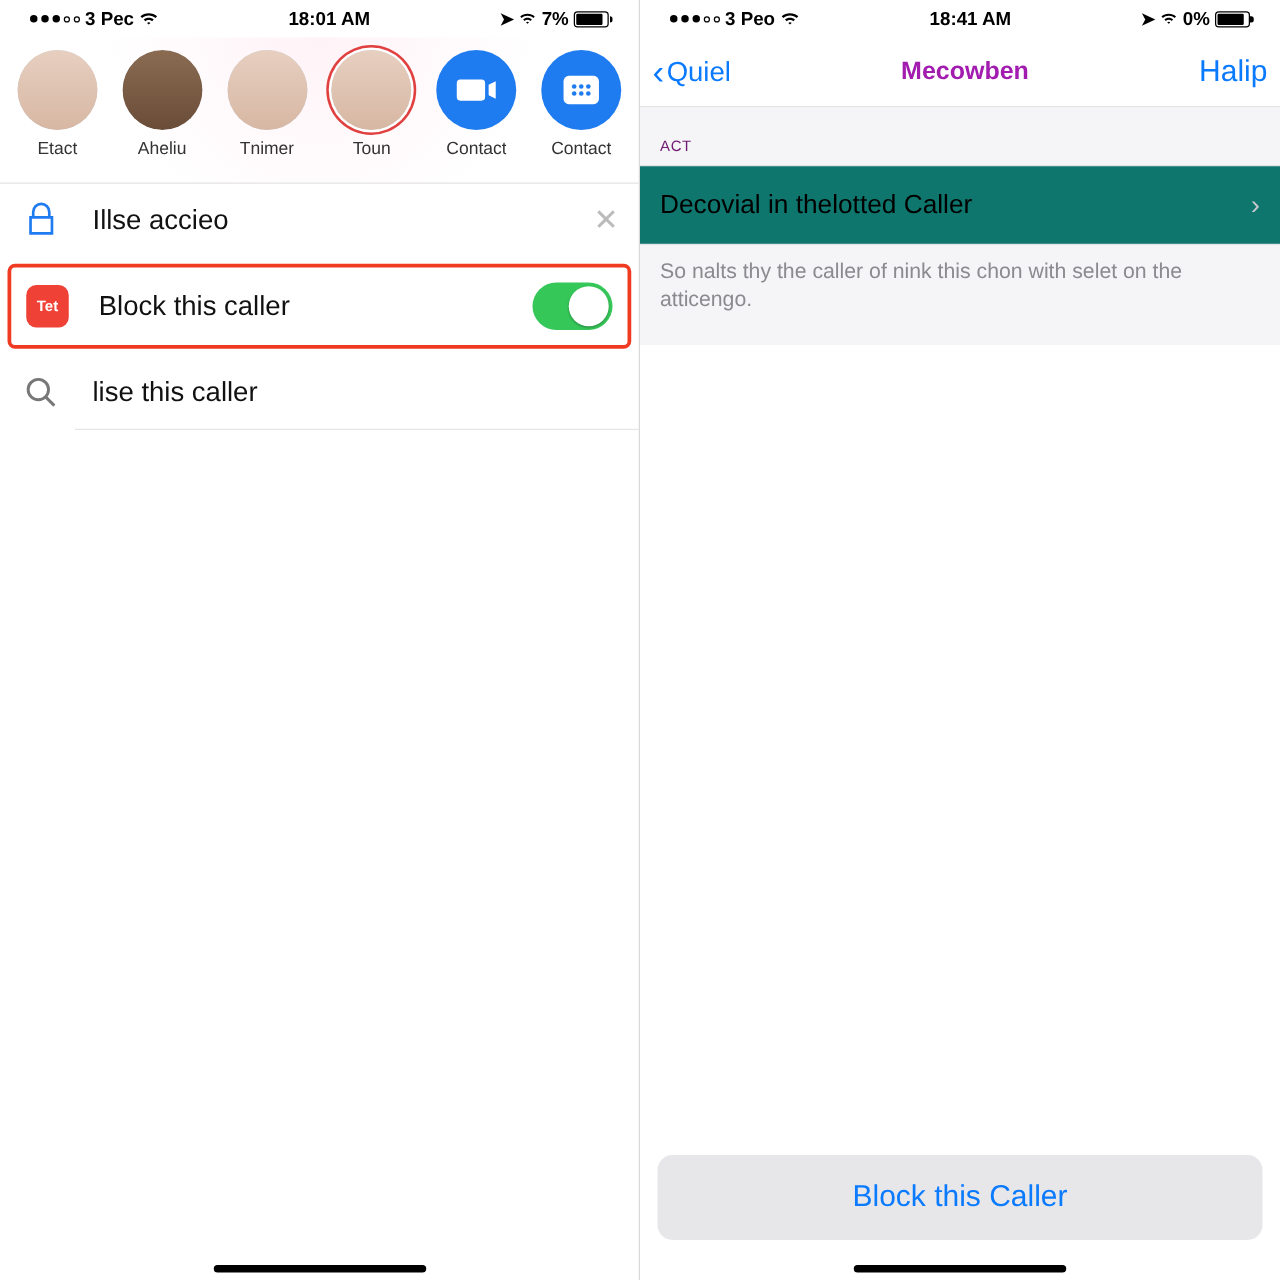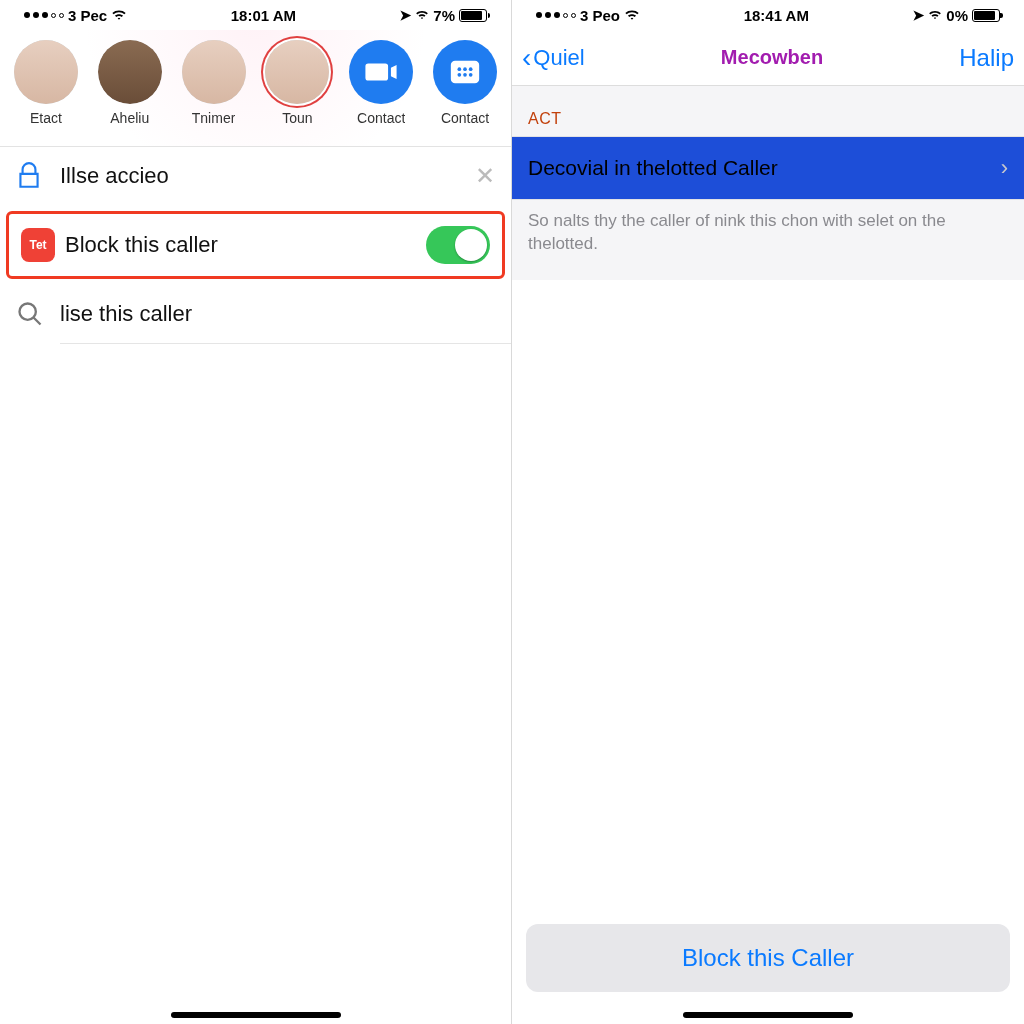--- a/index.html
+++ b/index.html
@@ -21,35 +21,35 @@
   
   .fav-grid { display:flex; justify-content:space-around; padding:10px 4px 20px 4px; border-bottom:1px solid #e3e3e3; background:radial-gradient(circle at 50% -10%, rgba(255,170,200,.15), rgba(255,255,255,0) 60%);}
   .fav { display:flex; flex-direction:column; align-items:center; gap:6px; width:80px; }
   .avatar { width:64px; height:64px; border-radius:50%; background:#d0d0d0; display:flex; align-items:center; justify-content:center; overflow:hidden; }
   .avatar.ring { box-shadow:0 0 0 2px #fff, 0 0 0 4px #e04040; }
   .avatar.blue { background:#1f7cf0; color:#fff; }
   .avatar svg { width:34px; height:34px; fill:#fff; }
   .avatar .face { width:64px; height:64px; border-radius:50%; background:linear-gradient(#e7cfc0,#d7b7a3); position:relative; }
   .fav-label { font-size:14px; color:#333; white-space:nowrap; overflow:hidden; max-width:76px; text-align:center; }
   
-  .lrow { display:flex; align-items:center; padding:12px 16px; gap:10px; font-size:22px; color:#111; }
-  .lrow .icon-slot { width:34px; height:34px; display:flex; align-items:center; }
+  .lrow { display:flex; align-items:center; padding:12px 16px; gap:24px; font-size:22px; color:#111; }
+  .lrow .icon-slot { width:34px; height:34px; display:flex; align-items:center; justify-content:center; }
   .lrow.highlight { border:3px solid #f03a22; border-radius:6px; margin:6px 6px; padding:12px 12px; }
   .toggle { width:64px; height:38px; border-radius:20px; background:#36c759; position:relative; margin-left:auto; }
   .toggle .knob { position:absolute; right:3px; top:3px; width:32px; height:32px; background:#fff; border-radius:50%; box-shadow:0 1px 2px rgba(0,0,0,.3);}
   .close-x { margin-left:auto; color:#bbb; font-size:24px; }
   .divider { height:1px; background:#e5e5e5; margin-left:60px; }
   .home-ind { position:absolute; bottom:6px; left:50%; transform:translateX(-50%); width:170px; height:6px; background:#000; border-radius:4px; }
   
   .navbar { height:56px; display:flex; align-items:center; justify-content:space-between; padding:0 10px; border-bottom:1px solid #ddd; }
   .navback { color:#0a7aff; font-size:22px; display:flex; align-items:center; gap:2px; }
   .navtitle { font-size:20px; font-weight:700; color:#a21caf; }
   .navaction { color:#0a7aff; font-size:24px; }
-  .section-header { font-size:16px; color:#c2410c; padding:24px 16px 8px 16px; letter-spacing:.5px; background:#f5f5f7; }
-  .rrow { display:flex; align-items:center; justify-content:space-between; padding:18px 16px; border-top:1px solid #e2e2e5; border-bottom:1px solid #e2e2e5; font-size:21px; background:#1d4ed8;}
+  .section-header { font-size:12px; color:#701a75; padding:24px 16px 8px 16px; letter-spacing:.5px; background:#f5f5f7; }
+  .rrow { display:flex; align-items:center; justify-content:space-between; padding:18px 16px; border-top:1px solid #e2e2e5; border-bottom:1px solid #e2e2e5; font-size:21px; background:#0f766e;}
   .chev { color:#c7c7cc; font-size:22px; }
   .footer-note { font-size:17px; color:#8a8a8f; padding:10px 16px; line-height:1.35; background:#f5f5f7; min-height:80px;}
   .right-body { background:#fff; height:720px;}
   .action-sheet { position:absolute; bottom:32px; left:14px; right:14px; }
   .action-btn { background:#e7e7ea; border-radius:12px; text-align:center; padding:20px 0; font-size:24px; color:#0a7aff; }
   .red-square { width:34px; height:34px; border-radius:8px; background:#ef4136; display:flex; align-items:center; justify-content:center; color:#fff; font-size:12px; font-weight:700;}
   .lock-icon { width:26px; height:30px; }
   .search-icon { width:28px; height:28px; }
 </style>
 </head>
@@ -207,21 +207,21 @@
       <div class="navaction">Halip</div>
     </div>
 
     <div class="section-header">ACT</div>
 
     <div class="rrow">
       <span>Decovial in thelotted Caller</span>
       <span class="chev">›</span>
     </div>
 
-    <div class="footer-note">So nalts thy the caller of nink this chon with selet on the thelotted.</div>
+    <div class="footer-note">So nalts thy the caller of nink this chon with selet on the atticengo.</div>
 
     <div class="right-body"></div>
 
     <div class="action-sheet">
       <div class="action-btn">Block this Caller</div>
     </div>
 
     <div class="home-ind"></div>
   </div>
 

